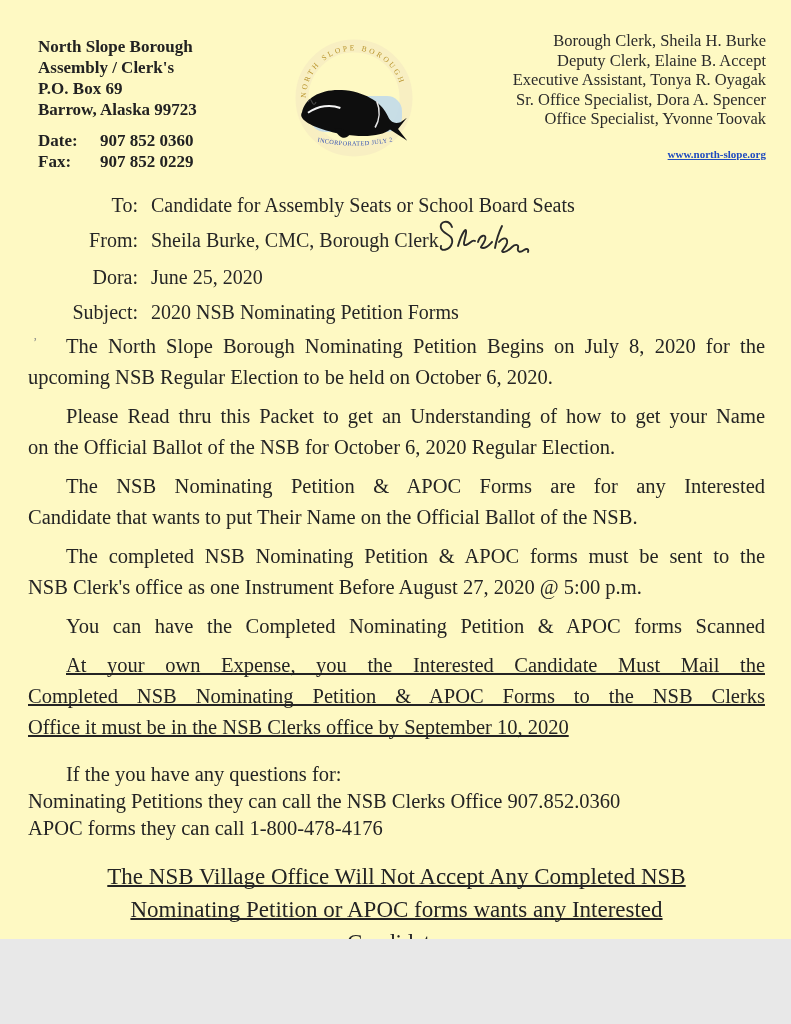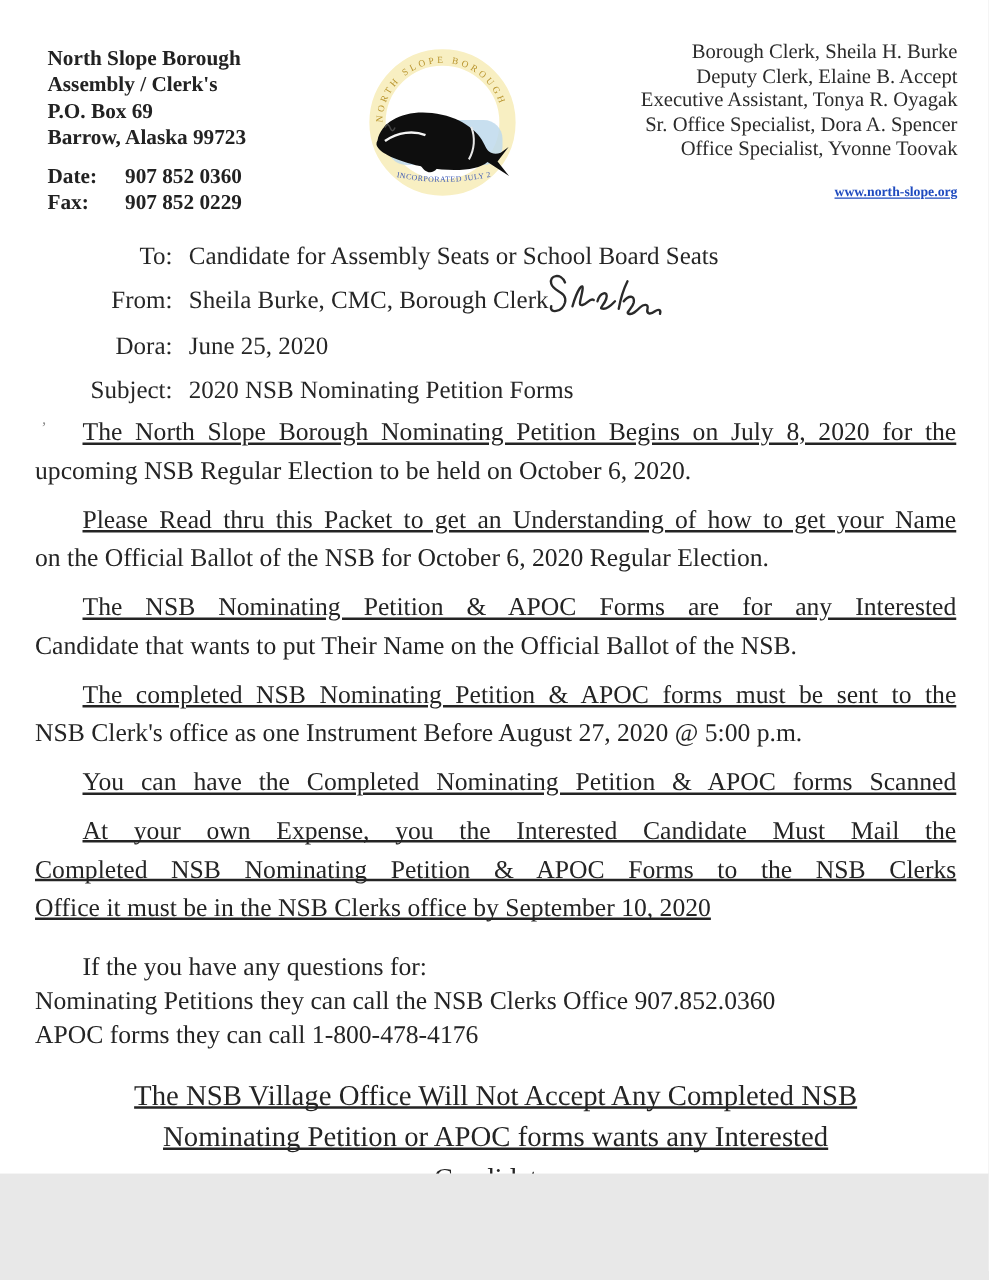--- a/index.html
+++ b/index.html
@@ -1,21 +1,21 @@
 <!DOCTYPE html>
 <html><head>
 <meta charset="utf-8">
 <style>
   * { margin:0; padding:0; box-sizing:border-box; }
   html,body { background:#e8e8e8; }
   .page {
     position:relative;
     width:791px; height:939px;
     margin:0 auto;
-    background:#ffffff;
+    background:#fef9c3;
     font-family:"Liberation Serif","DejaVu Serif",serif;
     color:#262626;
     overflow:hidden;
   }
   
   .lh-left {
     position:absolute; left:38px; top:36px;
     font-weight:bold; font-size:17px; line-height:21px; color:#222;
   }
   .lh-left .phone-block { margin-top:10px; }
@@ -35,21 +35,21 @@
   .memo { position:absolute; left:58px; top:192px; width:680px; font-size:20px; }
   .memo-row { display:flex; align-items:flex-start; margin-bottom:9px; line-height:26px; }
   .memo-label { width:80px; text-align:right; margin-right:13px; flex:none; }
   .memo-value { flex:1; white-space:nowrap; }
   .sig-wrap { display:inline-block; vertical-align:middle; margin:-14px 0 -10px -3px; }
   .sr { position:absolute; width:1px; height:1px; overflow:hidden; clip:rect(0 0 0 0); }
   
   .body { position:absolute; left:28px; top:331px; width:737px; font-size:20.5px; color:#242424; }
   .para { margin-bottom:8px; line-height:31px; }
   .ln { text-align:left; }
-  .jln { text-align:justify; text-align-last:justify;text-decoration:underline; }
+  .jln { text-align:justify; text-align-last:justify; }
   .ind { text-indent:38px; }
   .ul-para .ln, .ul-para .jln {
     text-decoration:underline;
     text-decoration-thickness:1.6px;
     text-decoration-skip-ink:none;
   }
   .p6 { margin-top:8px; margin-bottom:12px; }
   .p7 { margin-top:18px; line-height:27px; }
   .p8 {
     margin-top:18px; font-size:23px; line-height:33px;

